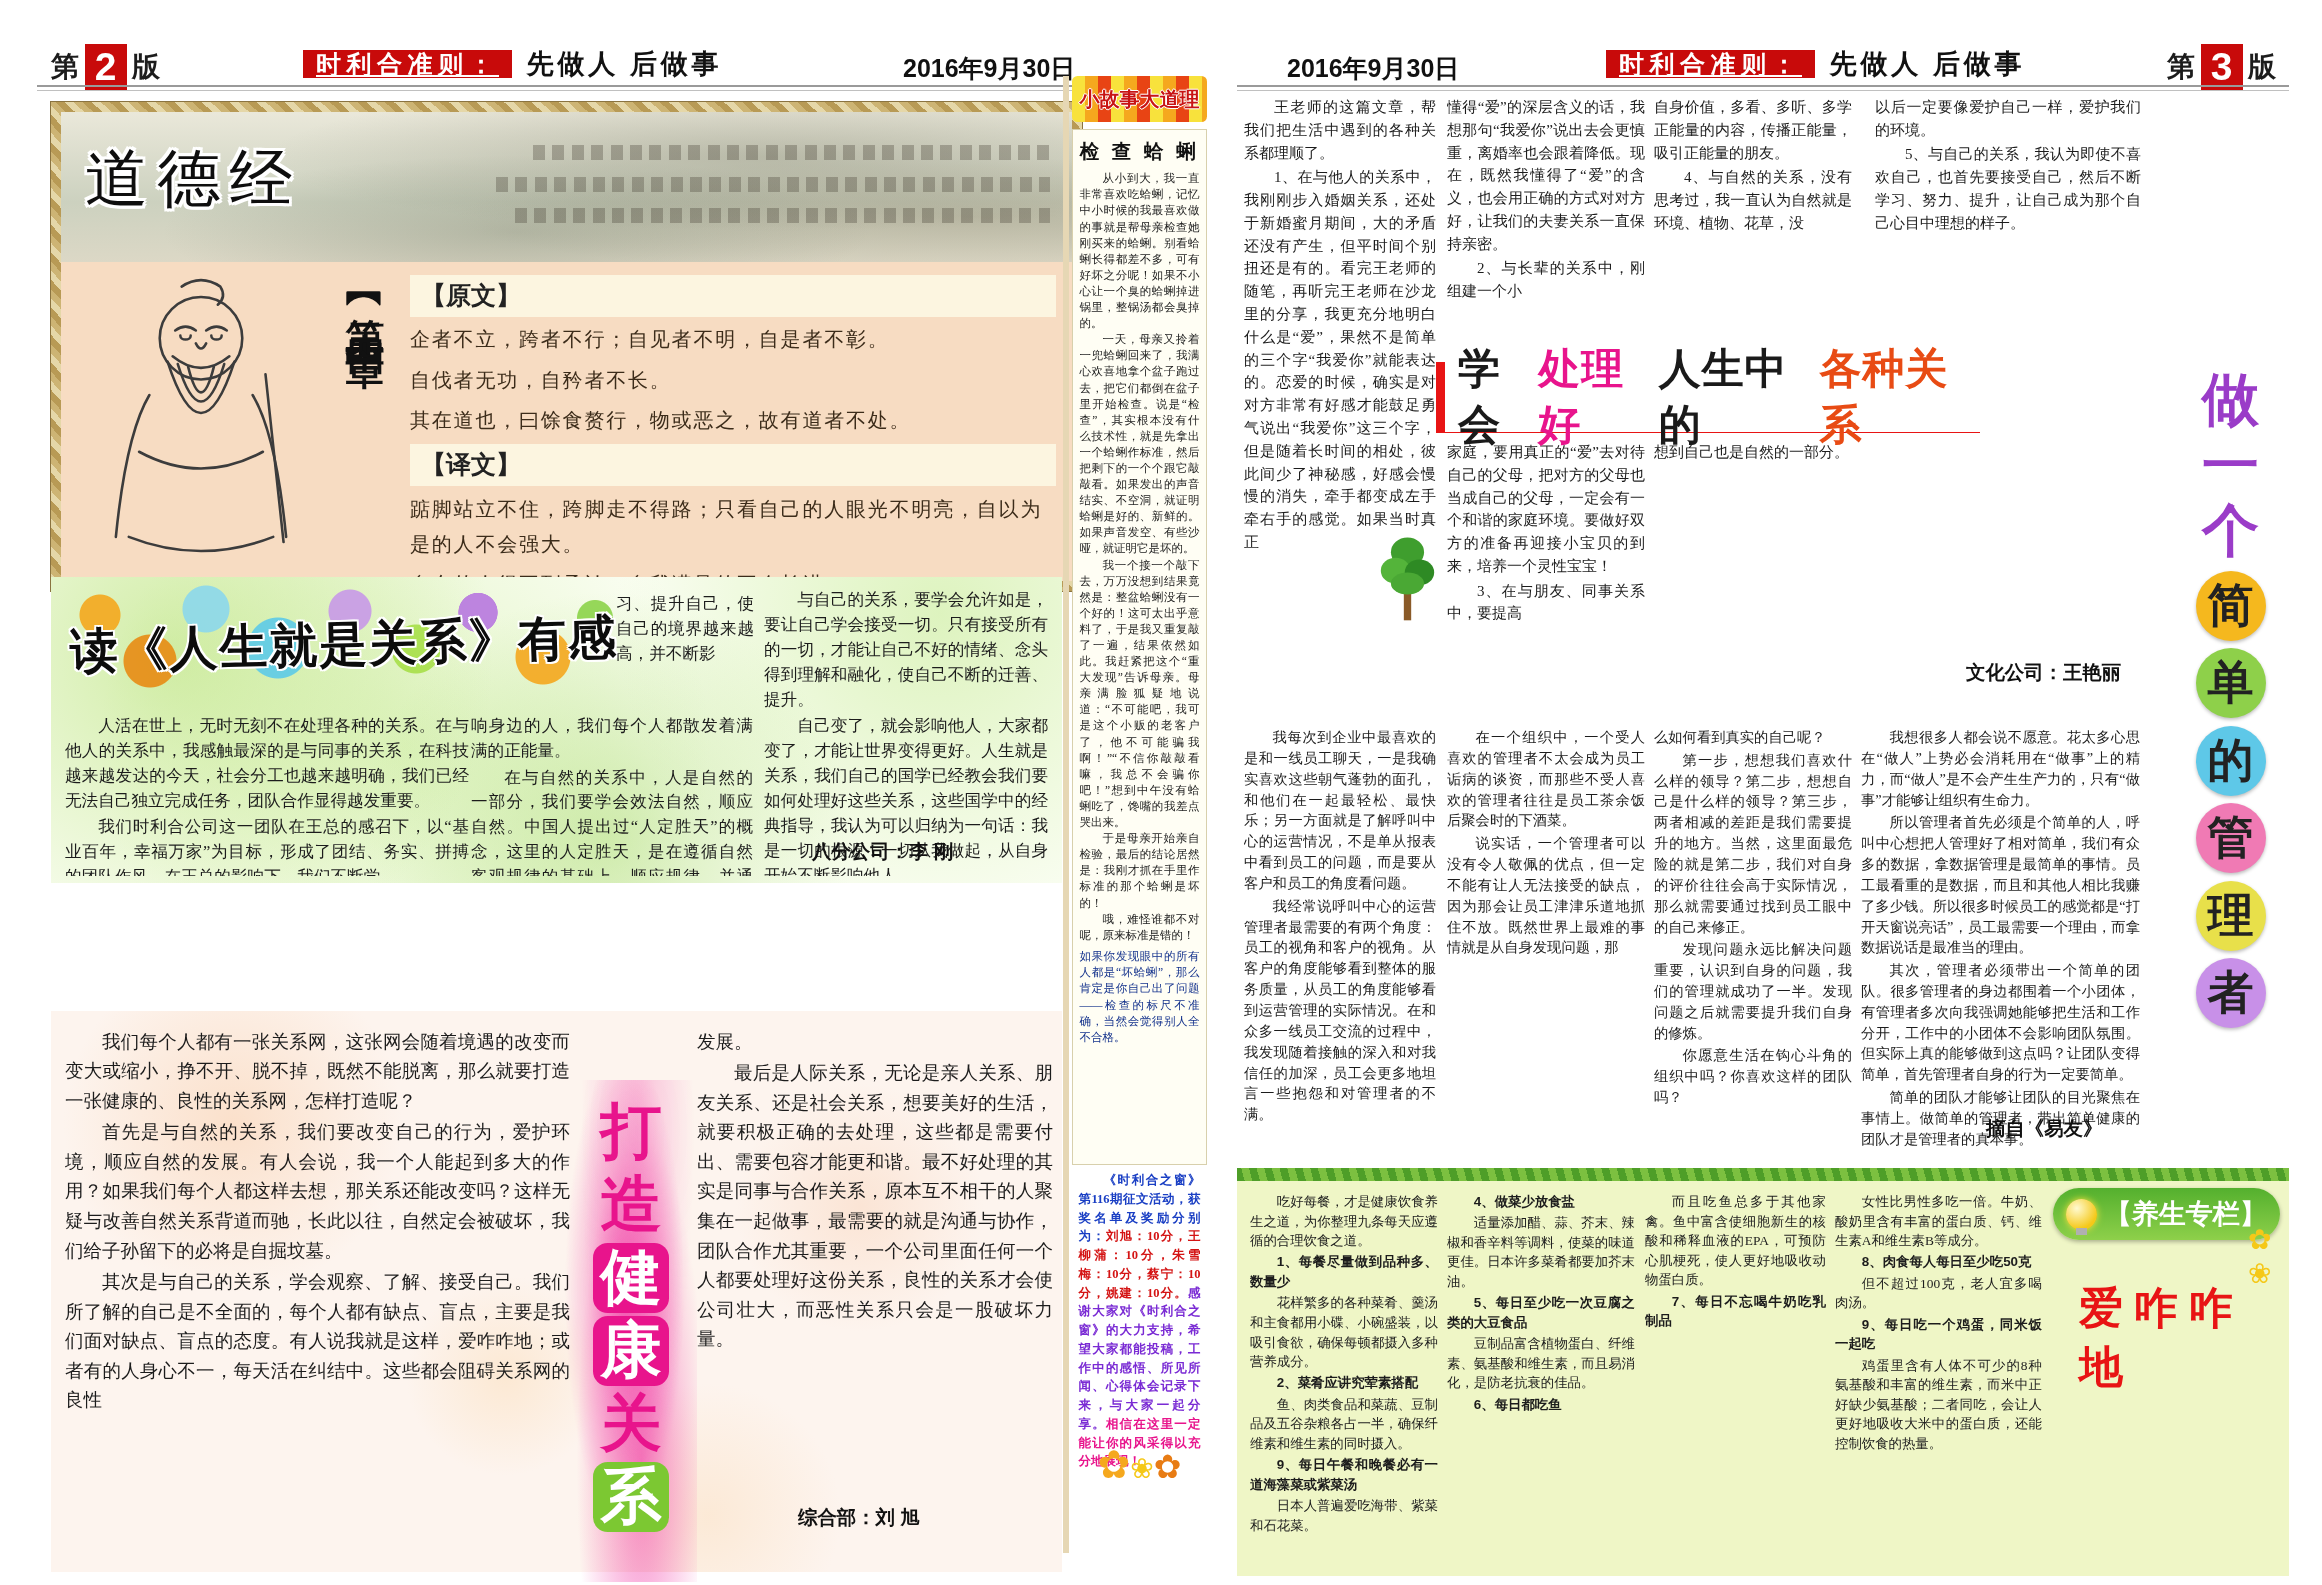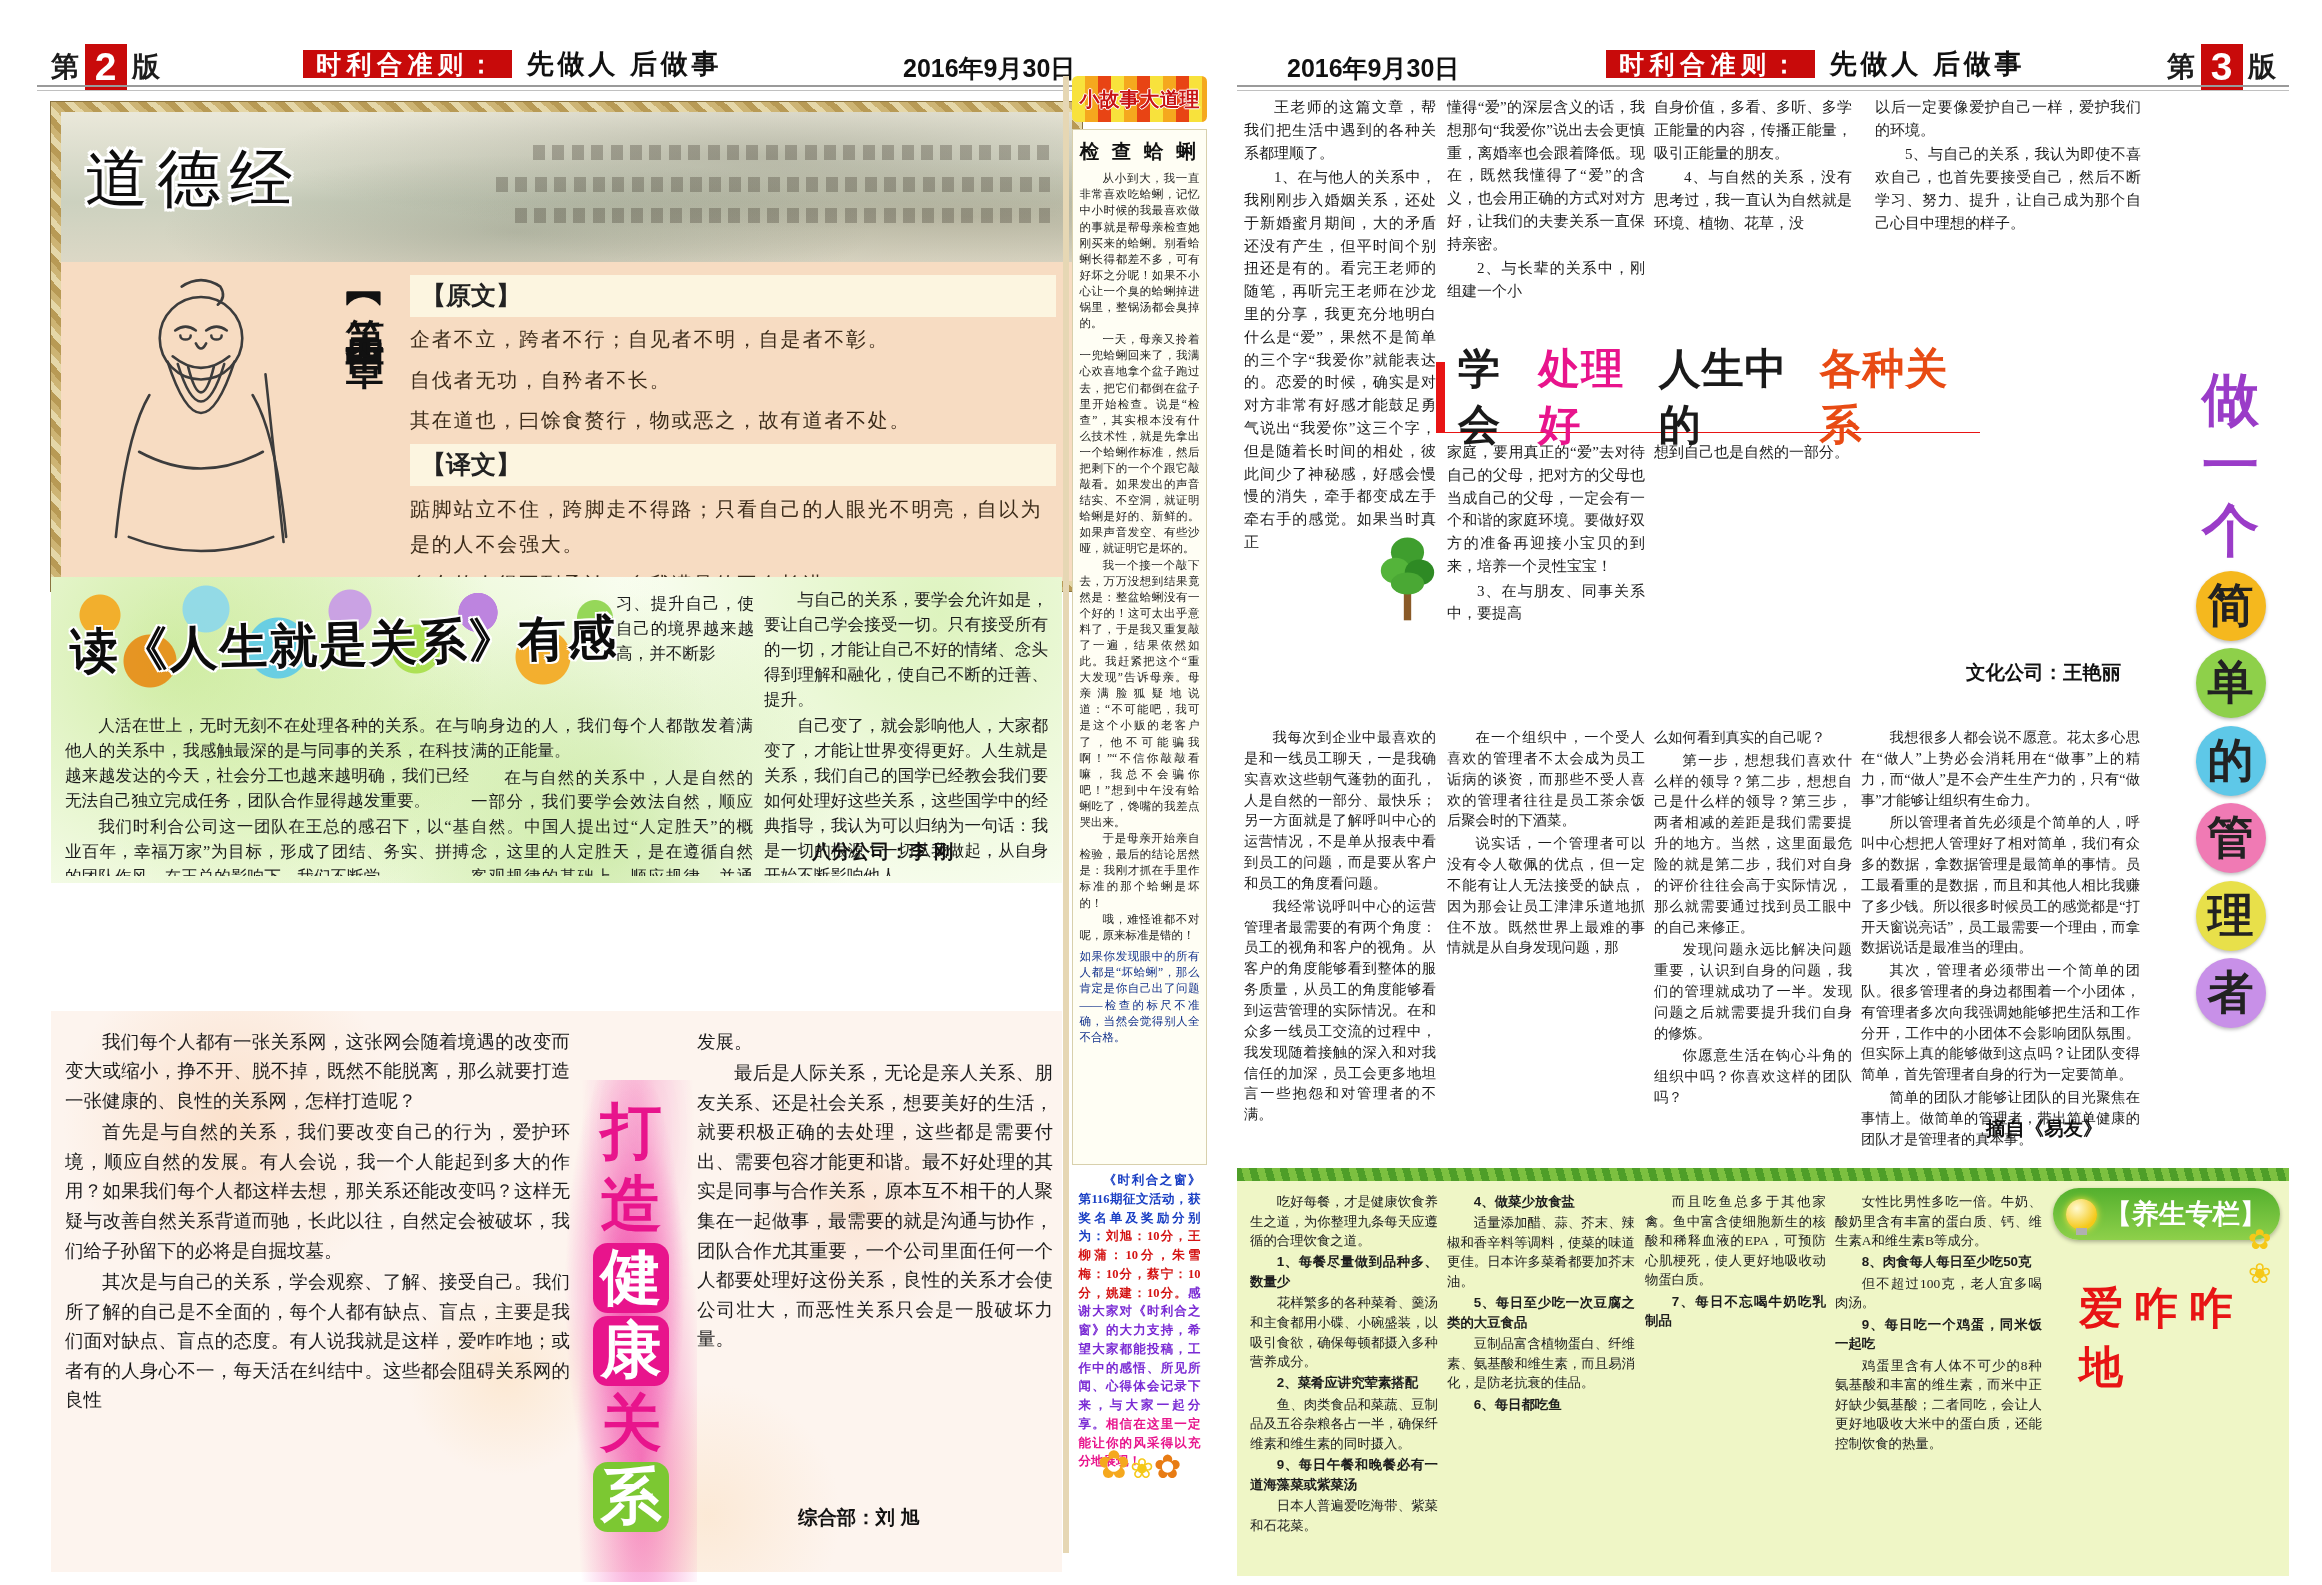--- a/index.html
+++ b/index.html
@@ -3,21 +3,21 @@
 <meta charset="utf-8">
 <style>
   html,body{margin:0;padding:0;background:#888;}
   .sheet{position:relative;width:2322px;height:1586px;background:#ffffff;overflow:hidden;
          font-family:"Liberation Serif","DejaVu Serif",serif;color:#1c1c1c;}
   
   .hdr-item{position:absolute;font-family:"Liberation Sans","DejaVu Sans",sans-serif;font-weight:bold;}
   .pageno{font-size:28px;display:flex;align-items:center;gap:5.5px;}
   .numbox{display:inline-block;min-width:42px;height:46px;background:#c80a0a;color:#fff;
           font-size:39px;line-height:46px;text-align:center;}
-  .mottobox{background:#c80a0a;color:#fff;font-size:25px;padding:0 13px;letter-spacing:5.5px;}
+  .mottobox{background:#c80a0a;color:#fff;font-size:25px;padding:0 13px;letter-spacing:5.5px;text-decoration:underline;}
   .mottotext{color:#111;font-size:27px;margin-left:14.8px;letter-spacing:3.7px;}
   .dateline{font-size:25px;color:#111;}
   .rule{position:absolute;height:0;border-top:2.8px solid #9a9a9a;border-bottom:0.9px solid #c0c0c0;padding-top:2.8px;}
   
   .ddj{position:absolute;left:51px;top:102px;width:1011px;height:469px;background:#f7dcc2;
        border:10px solid #cdb474;outline:1.8px solid #8a7340;
        border-image:repeating-linear-gradient(45deg,#b89a55 0 6.5px,#e5d7a8 6.5px 13px,#cdb474 13px 19.4px) 11;}
   .ddj-banner{position:absolute;left:0;top:0;width:100%;height:150px;overflow:hidden;
        background:radial-gradient(ellipse at 70% 30%,rgba(120,120,100,.35),transparent 50%),
                   radial-gradient(ellipse at 45% 80%,rgba(100,110,90,.3),transparent 45%),
@@ -309,21 +309,21 @@
   <svg class="tree" width="61" height="92" viewBox="0 0 66 100">
     <rect x="29" y="62" width="8" height="34" fill="#8a5a28"></rect>
     <ellipse cx="33" cy="22" rx="18" ry="16" fill="#3f9e2e"></ellipse>
     <ellipse cx="20" cy="42" rx="16" ry="14" fill="#54b43a"></ellipse>
     <ellipse cx="46" cy="44" rx="16" ry="14" fill="#2e8a24"></ellipse>
     <ellipse cx="33" cy="56" rx="18" ry="12" fill="#4aa834"></ellipse>
   </svg>
   <div class="sig sig-learn">文化公司：王艳丽</div>
 
   <div class="col mgr-col m-c1">
-      <p class="para">我每次到企业中最喜欢的是和一线员工聊天，一是我确实喜欢这些朝气蓬勃的面孔，人是自然的一部分、最快乐；另一方面就是了解呼叫中心的运营情况，不是单从报表中看到员工的问题，而是要从客户和员工的角度看问题。</p>
+      <p class="para">我每次到企业中最喜欢的是和一线员工聊天，一是我确实喜欢这些朝气蓬勃的面孔，和他们在一起最轻松、最快乐；另一方面就是了解呼叫中心的运营情况，不是单从报表中看到员工的问题，而是要从客户和员工的角度看问题。</p>
       <p class="para">我经常说呼叫中心的运营管理者最需要的有两个角度：员工的视角和客户的视角。从客户的角度能够看到整体的服务质量，从员工的角度能够看到运营管理的实际情况。在和众多一线员工交流的过程中，我发现随着接触的深入和对我信任的加深，员工会更多地坦言一些抱怨和对管理者的不满。</p>
     </div>
   <div class="col mgr-col m-c2">
       <p class="para">在一个组织中，一个受人喜欢的管理者不太会成为员工诟病的谈资，而那些不受人喜欢的管理者往往是员工茶余饭后聚会时的下酒菜。</p>
       <p class="para">说实话，一个管理者可以没有令人敬佩的优点，但一定不能有让人无法接受的缺点，因为那会让员工津津乐道地抓住不放。既然世界上最难的事情就是从自身发现问题，那</p>
     </div>
   <div class="col mgr-col m-c3">
       <p class="cont">么如何看到真实的自己呢？</p>
       <p class="para">第一步，想想我们喜欢什么样的领导？第二步，想想自己是什么样的领导？第三步，两者相减的差距是我们需要提升的地方。当然，这里面最危险的就是第二步，我们对自身的评价往往会高于实际情况，那么就需要通过找到员工眼中的自己来修正。</p>
       <p class="para">发现问题永远比解决问题重要，认识到自身的问题，我们的管理就成功了一半。发现问题之后就需要提升我们自身的修炼。</p>

